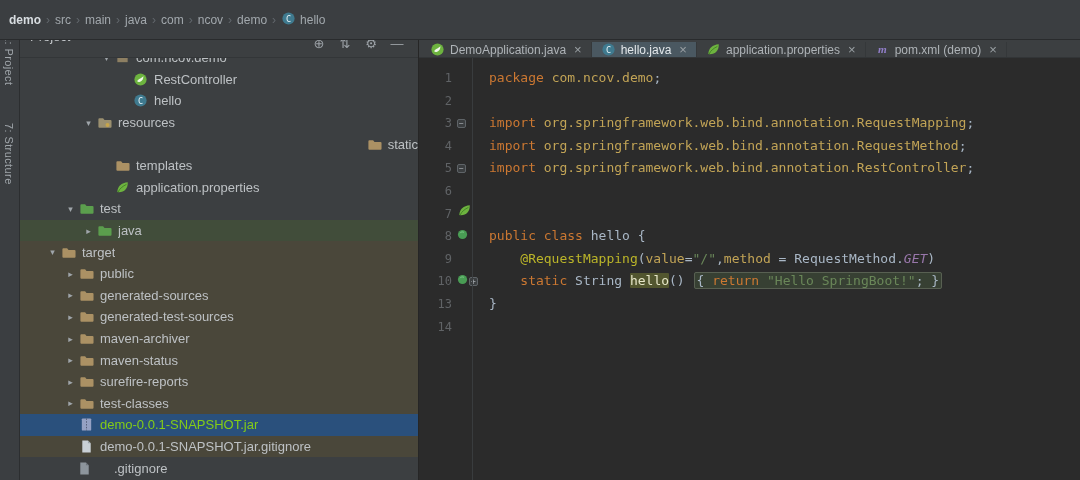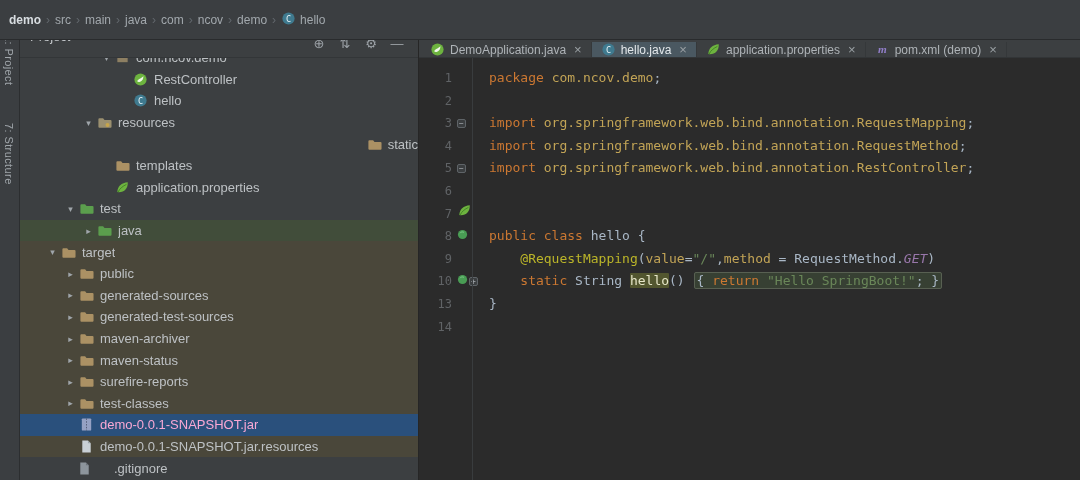--- a/index.html
+++ b/index.html
@@ -33,21 +33,21 @@
   .pbody{position:absolute;left:0;right:0;top:29px;bottom:0;overflow:hidden}
   .ptree{margin-top:-11px}
   .trow{display:flex;align-items:center;height:21.6px;font-size:13px;color:#bdc1c4;
         white-space:nowrap;cursor:pointer;box-sizing:border-box}
   .trow .arrow{width:17px;flex:none;text-align:center;font-size:9px;color:#9fa5aa}
   .trow .icon{flex:none;margin-right:6px;display:inline-flex;align-items:center;justify-content:center}
   .trow .tlabel{overflow:hidden;text-overflow:ellipsis}
   .trow.bg-test{background:#414d3a}
   .trow.bg-excluded{background:#4a473a}
   .trow.bg-selected{background:#2a507c}
-  .trow.bg-selected .tlabel{color:#f9a8d4}
+  .trow.bg-selected .tlabel{color:#84cc16}
 
   
   .editor{position:absolute;left:418px;top:29px;width:662px;height:451px;background:#2b2b2b;
           border-left:1px solid #262626;box-sizing:border-box}
   .tabbar{height:29px;background:#3c3f41;display:flex;align-items:flex-end;
           border-bottom:1px solid #323537;padding-left:2px;box-sizing:border-box}
   .etab{display:flex;align-items:center;gap:5px;padding:0 9px;font-size:12px;color:#aeb3b7;
         border-right:1px solid #35383a;cursor:pointer}
   .etab.active{background:#4a5861;color:#e2e7ea}
   .etab .icon{display:inline-flex}
@@ -302,21 +302,21 @@
             <span class="tlabel">demo-0.0.1-SNAPSHOT.jar</span>
           </div>
           <div class="trow bg-excluded" style="padding-left: 42px;">
             <span class="arrow"></span>
             <span class="icon">
               <svg width="15" height="15" viewBox="0 0 16 16">
                 <path d="M3.5 1.5h6l3 3v10h-9z" fill="#c9d0d6"></path>
                 <path d="M9.5 1.5v3h3z" fill="#9aa2a8"></path>
               </svg>
             </span>
-            <span class="tlabel">demo-0.0.1-SNAPSHOT.jar.resources</span>
+            <span class="tlabel">demo-0.0.1-SNAPSHOT.jar.gitignore</span>
           </div>
           <div class="trow bg-normal" style="padding-left: 24px; gap: 16px;">
             <span class="arrow"></span>
             <span class="icon">
               <svg width="15" height="15" viewBox="0 0 16 16">
                 <path d="M3.5 1.5h6l3 3v10h-9z" fill="#8d959c"></path>
                 <path d="M9.5 1.5v3h3z" fill="#6b7278"></path>
               </svg>
             </span>
             <span class="tlabel">.gitignore</span>

